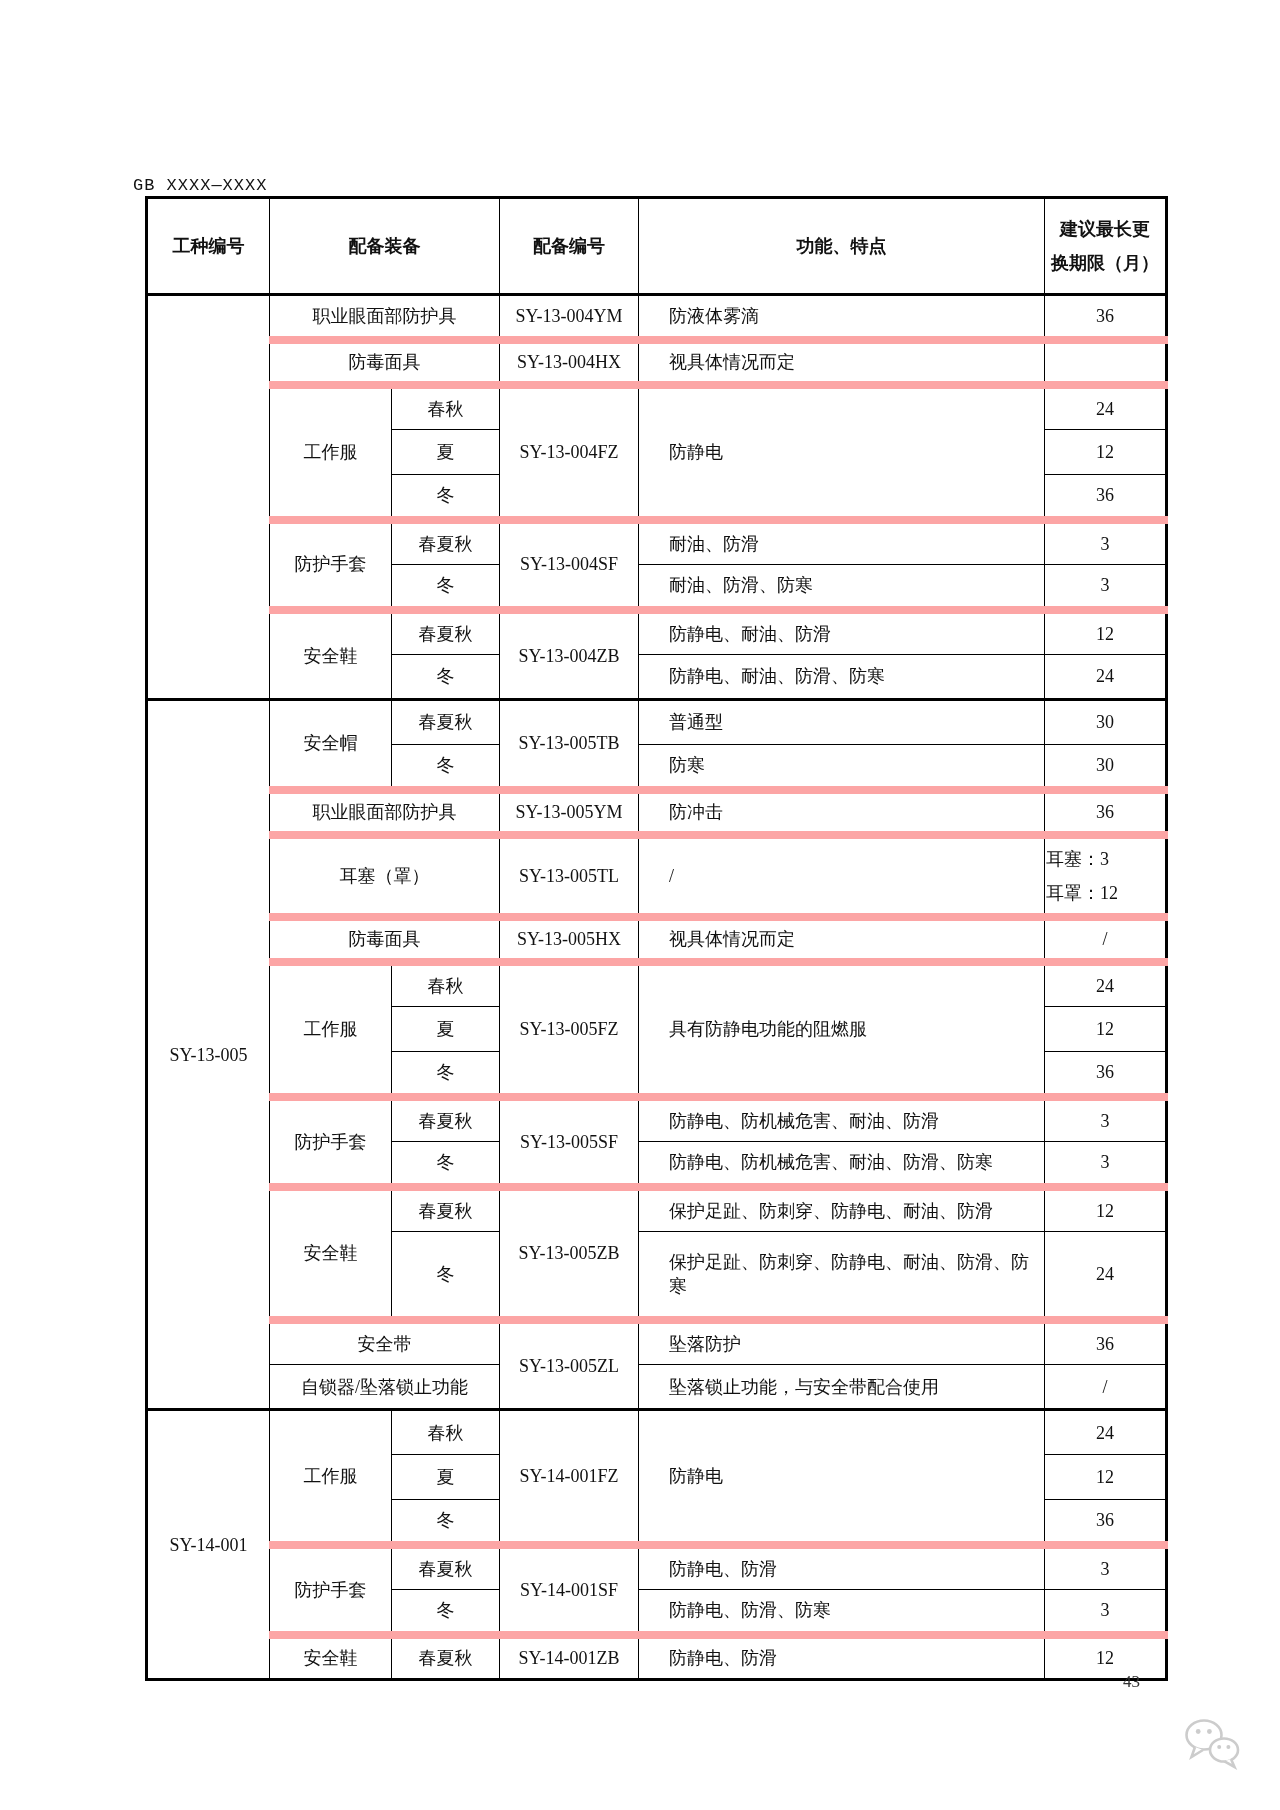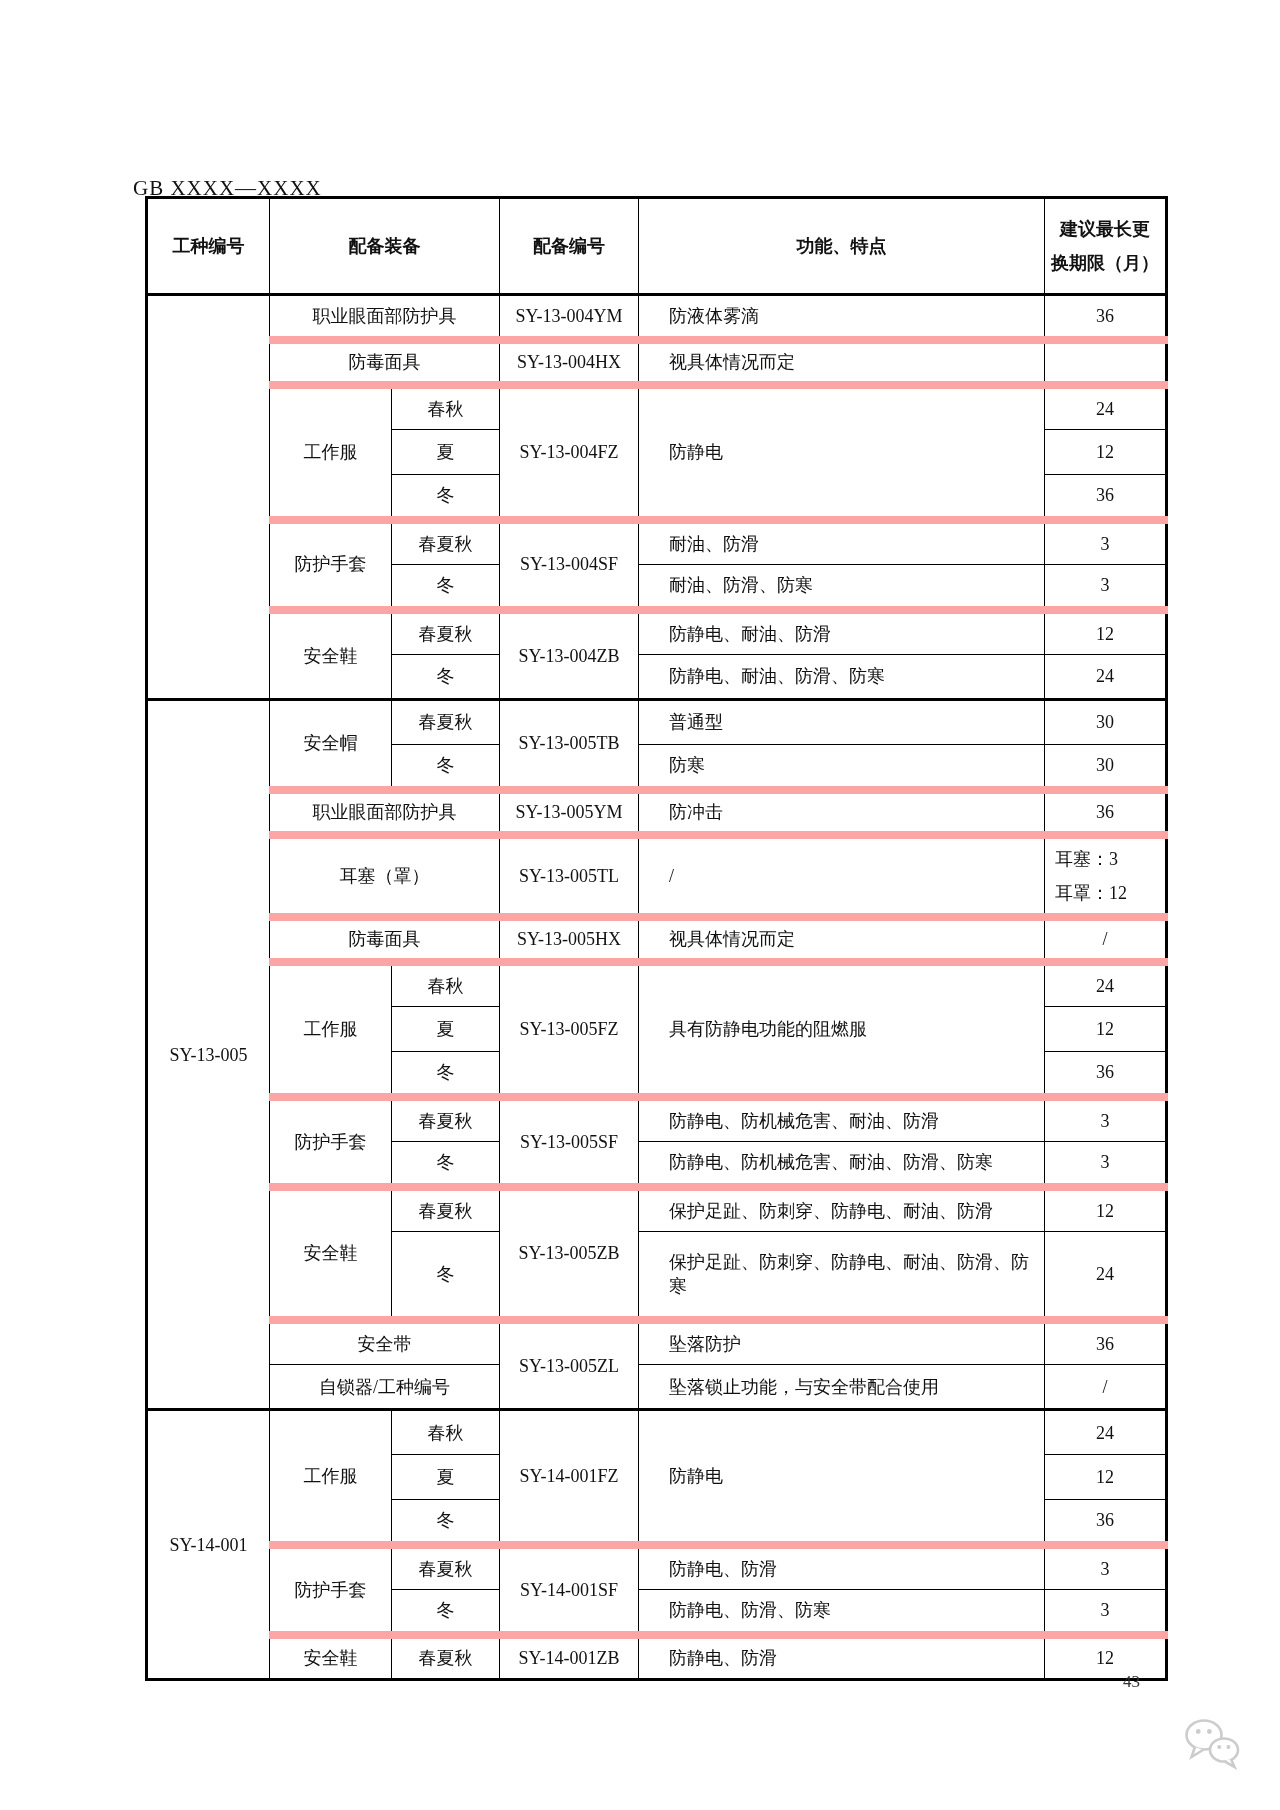--- a/index.html
+++ b/index.html
@@ -1,40 +1,40 @@
 <!DOCTYPE html>
 <html><head>
 <meta charset="utf-8">
 <style>
   html,body{margin:0;padding:0;background:#ffffff;}
   .page{
     position:relative;width:1280px;height:1810px;background:#ffffff;overflow:hidden;
     font-family:"Liberation Serif","DejaVu Serif",serif;color:#111;
   }
   .doc-code{
-    position:absolute;left:133px;top:176px;font-size:21px;letter-spacing:1px;
-    font-family:Liberation Serif, serif;color:#111;
+    position:absolute;left:133px;top:176px;font-size:17px;letter-spacing:1px;
+    font-family:Liberation Mono, monospace;color:#111;
   }
   table.ppe{
     position:absolute;left:145px;top:196px;width:1020px;
     border-collapse:collapse;table-layout:fixed;
     border:3px solid #000;
   }
   table.ppe th, table.ppe td{
     border:1px solid #000;
     font-size:18px;line-height:1.35;
     padding:3px 6px;text-align:center;vertical-align:middle;
     overflow:hidden;
   }
   table.ppe thead th{
     height:88px;font-weight:bold;font-size:18px;border-bottom:3px solid #000;
   }
   table.ppe thead th .blk{display:block;line-height:1.9;}
   table.ppe td.left{text-align:left;padding-left:30px;padding-right:10px;}
-  table.ppe td.pre{white-space:pre-line;line-height:1.9;padding-left:10px;}
+  table.ppe td.pre{white-space:pre-line;line-height:1.9;padding-left:1px;}
   tr.sep2 td{border-top:8px solid #fca5a5;}
   tr.sep3 td{border-top:3px solid #000;}
   tr.std{height:45px;}
   .page-number{
     position:absolute;top:1672px;right:140px;font-size:17px;color:#333;
   }
   .wechat-footer{
     position:absolute;top:1716px;right:38px;display:flex;align-items:center;gap:12px;
   }
   .wechat-footer .brand{
@@ -196,21 +196,21 @@
           <td class="left">保护足趾、防刺穿、防静电、耐油、防滑、防寒</td>
           <td>24</td>
         </tr>
         <tr class="sep2 std">
           <td colspan="2">安全带</td>
           <td rowspan="2">SY-13-005ZL</td>
           <td class="left">坠落防护</td>
           <td>36</td>
         </tr>
         <tr class="std">
-          <td colspan="2">自锁器/工种编号</td>
+          <td colspan="2">自锁器/坠落锁止功能</td>
           <td class="left">坠落锁止功能，与安全带配合使用</td>
           <td>/</td>
         </tr>
         <tr class="sep3 std">
           <td rowspan="6">SY-14-001</td>
           <td rowspan="3">工作服</td>
           <td>春秋</td>
           <td rowspan="3">SY-14-001FZ</td>
           <td rowspan="3" class="left">防静电</td>
           <td>24</td>

